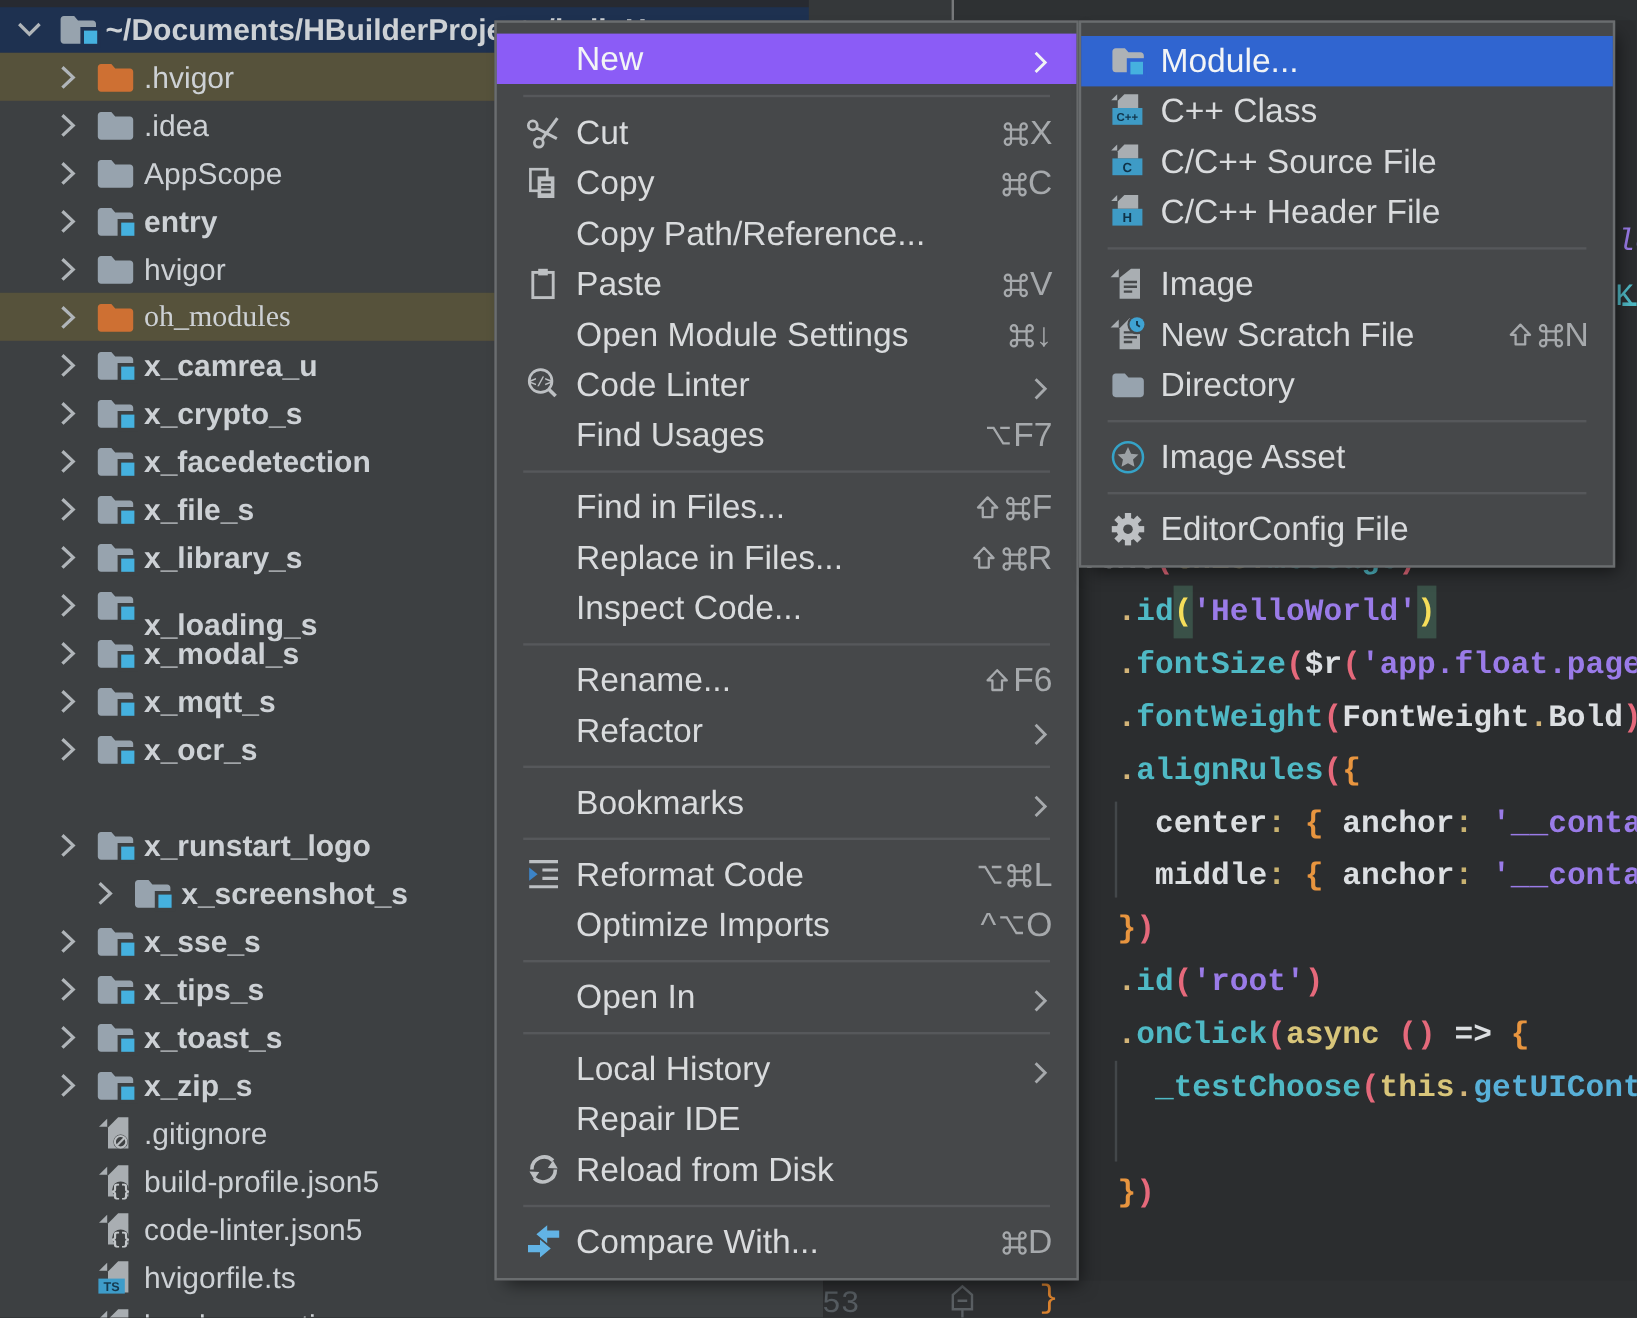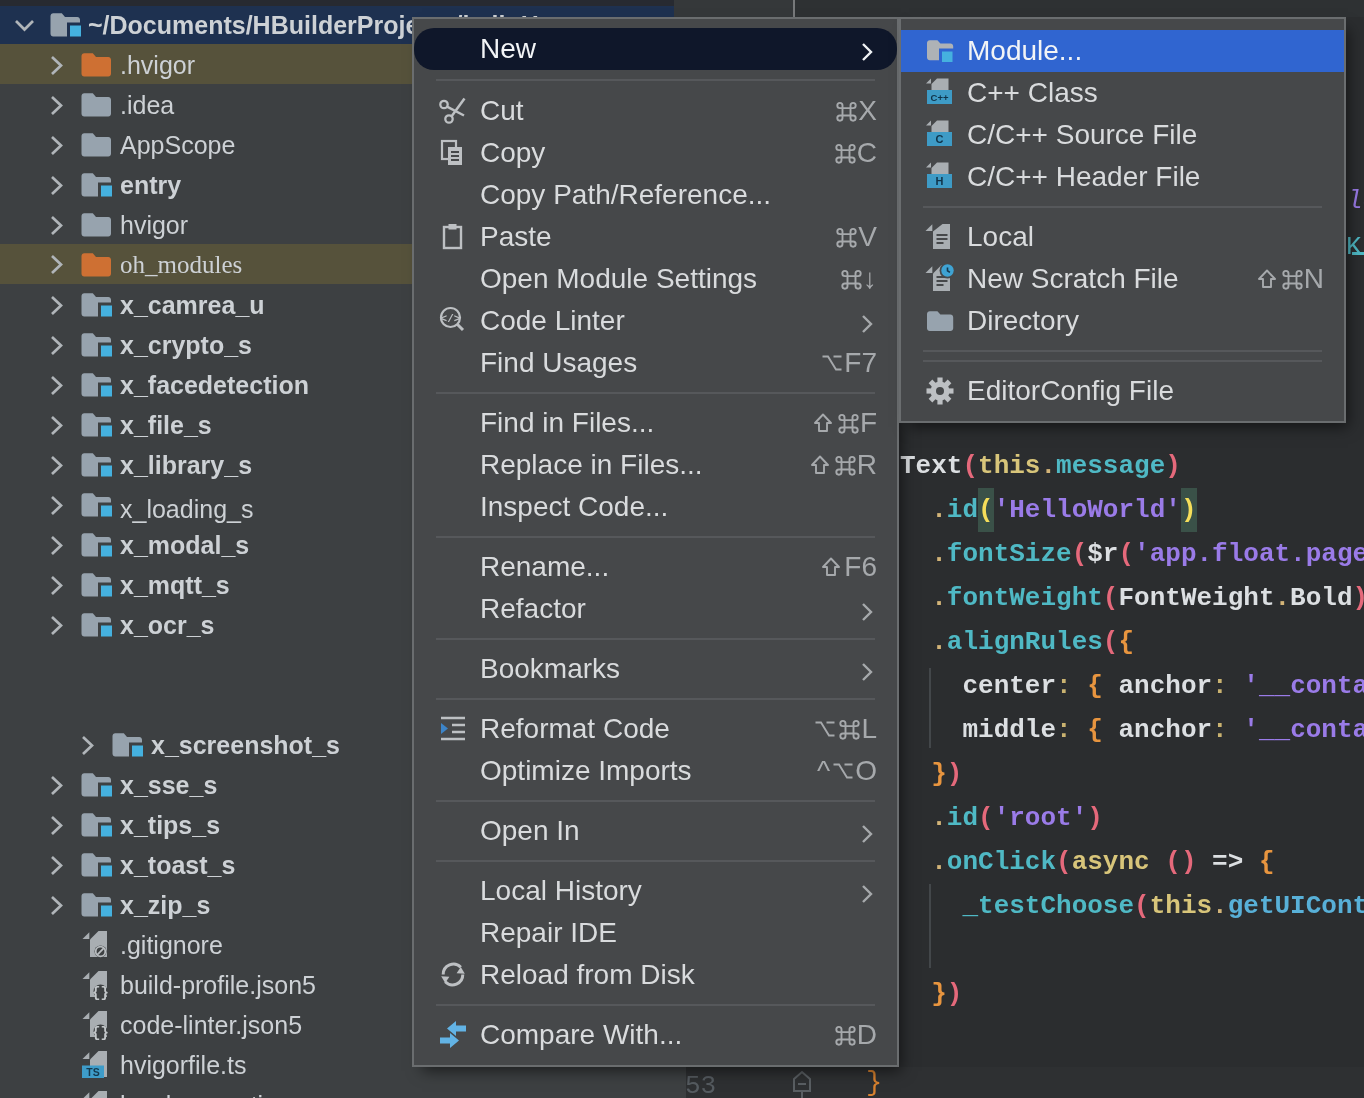--- a/index.html
+++ b/index.html
@@ -147,21 +147,21 @@
       <span style="position:absolute;left:120px;top:7px;font-weight:bold;white-space:nowrap">x_library_s</span>
     </div>
 <div style="position:absolute;left:0;top:484px;width:686px;height:40px;">
       <span style="position:absolute;left:47px;top:9px"><svg width="20" height="22" viewBox="0 0 20 22" style="">
           <polyline points="5,3 14,11.5 5,20" fill="none" stroke="#b0b5b9" stroke-width="2.7"></polyline>
         </svg></span>
       <span style="position:absolute;left:80px;top:4px"><svg width="35" height="32" viewBox="0 0 35 32" style="">
           <path d="M1.5 8 c0-1.5 1.2-2.7 2.7-2.7 h8.6 l3.2 3.7 h12.3 c1.5 0 2.7 1.2 2.7 2.7 v14 c0 1.5-1.2 2.7-2.7 2.7 H4.2 c-1.5 0-2.7-1.2-2.7-2.7 Z" fill="#97a3ae"></path>
           <rect x="19.5" y="16" width="14" height="14" fill="#45b1df" stroke="#3d4042" stroke-width="3"></rect>
         </svg></span>
-      <span style="position:absolute;left:120px;top:11px;font-weight:normal;white-space:nowrap">x_loading_s</span>
+      <span style="position:absolute;left:120px;top:23px;font-weight:bold;white-space:nowrap">x_loading_s</span>
     </div>
 <div style="position:absolute;left:0;top:524px;width:686px;height:40px;">
       <span style="position:absolute;left:47px;top:9px"><svg width="20" height="22" viewBox="0 0 20 22" style="">
           <polyline points="5,3 14,11.5 5,20" fill="none" stroke="#b0b5b9" stroke-width="2.7"></polyline>
         </svg></span>
       <span style="position:absolute;left:80px;top:4px"><svg width="35" height="32" viewBox="0 0 35 32" style="">
           <path d="M1.5 8 c0-1.5 1.2-2.7 2.7-2.7 h8.6 l3.2 3.7 h12.3 c1.5 0 2.7 1.2 2.7 2.7 v14 c0 1.5-1.2 2.7-2.7 2.7 H4.2 c-1.5 0-2.7-1.2-2.7-2.7 Z" fill="#97a3ae"></path>
           <rect x="19.5" y="16" width="14" height="14" fill="#45b1df" stroke="#3d4042" stroke-width="3"></rect>
         </svg></span>
       <span style="position:absolute;left:120px;top:7px;font-weight:bold;white-space:nowrap">x_modal_s</span>
@@ -178,20 +178,30 @@
     </div>
 <div style="position:absolute;left:0;top:604px;width:686px;height:40px;">
       <span style="position:absolute;left:47px;top:9px"><svg width="20" height="22" viewBox="0 0 20 22" style="">
           <polyline points="5,3 14,11.5 5,20" fill="none" stroke="#b0b5b9" stroke-width="2.7"></polyline>
         </svg></span>
       <span style="position:absolute;left:80px;top:4px"><svg width="35" height="32" viewBox="0 0 35 32" style="">
           <path d="M1.5 8 c0-1.5 1.2-2.7 2.7-2.7 h8.6 l3.2 3.7 h12.3 c1.5 0 2.7 1.2 2.7 2.7 v14 c0 1.5-1.2 2.7-2.7 2.7 H4.2 c-1.5 0-2.7-1.2-2.7-2.7 Z" fill="#97a3ae"></path>
           <rect x="19.5" y="16" width="14" height="14" fill="#45b1df" stroke="#3d4042" stroke-width="3"></rect>
         </svg></span>
       <span style="position:absolute;left:120px;top:7px;font-weight:bold;white-space:nowrap">x_ocr_s</span>
+    </div>
+<div style="position:absolute;left:0;top:684px;width:686px;height:40px;">
+      <span style="position:absolute;left:47px;top:9px"><svg width="20" height="22" viewBox="0 0 20 22" style="">
+          <polyline points="5,3 14,11.5 5,20" fill="none" stroke="#b0b5b9" stroke-width="2.7"></polyline>
+        </svg></span>
+      <span style="position:absolute;left:80px;top:4px"><svg width="35" height="32" viewBox="0 0 35 32" style="">
+          <path d="M1.5 8 c0-1.5 1.2-2.7 2.7-2.7 h8.6 l3.2 3.7 h12.3 c1.5 0 2.7 1.2 2.7 2.7 v14 c0 1.5-1.2 2.7-2.7 2.7 H4.2 c-1.5 0-2.7-1.2-2.7-2.7 Z" fill="#97a3ae"></path>
+          <rect x="19.5" y="16" width="14" height="14" fill="#45b1df" stroke="#3d4042" stroke-width="3"></rect>
+        </svg></span>
+      <span style="position:absolute;left:120px;top:7px;font-weight:bold;white-space:nowrap">x_runstart_logo</span>
     </div>
 <div style="position:absolute;left:0;top:724px;width:686px;height:40px;margin-left:31px;">
       <span style="position:absolute;left:47px;top:9px"><svg width="20" height="22" viewBox="0 0 20 22" style="">
           <polyline points="5,3 14,11.5 5,20" fill="none" stroke="#b0b5b9" stroke-width="2.7"></polyline>
         </svg></span>
       <span style="position:absolute;left:80px;top:4px"><svg width="35" height="32" viewBox="0 0 35 32" style="">
           <path d="M1.5 8 c0-1.5 1.2-2.7 2.7-2.7 h8.6 l3.2 3.7 h12.3 c1.5 0 2.7 1.2 2.7 2.7 v14 c0 1.5-1.2 2.7-2.7 2.7 H4.2 c-1.5 0-2.7-1.2-2.7-2.7 Z" fill="#97a3ae"></path>
           <rect x="19.5" y="16" width="14" height="14" fill="#45b1df" stroke="#3d4042" stroke-width="3"></rect>
         </svg></span>
       <span style="position:absolute;left:120px;top:7px;font-weight:bold;white-space:nowrap">x_screenshot_s</span>
@@ -312,21 +322,21 @@
 <div style="position:absolute;left:686px;top:1067px;width:678px;height:31px;background:#2e3032"></div>
 <div style="position:absolute;left:685px;top:1071px;font-family:'Liberation Mono',monospace;font-size:26px;color:#565c61">53</div>
 <div style="position:absolute;left:784px;top:1069px"><svg width="36" height="30" viewBox="0 0 36 30" style="">
       <path d="M10 10 L18 3 L26 10 V22 H10 Z" fill="none" stroke="#5a5f63" stroke-width="2"></path>
       <line x1="14" y1="15" x2="22" y2="15" stroke="#5a5f63" stroke-width="2"></line>
       <line x1="18" y1="22" x2="18" y2="30" stroke="#5a5f63" stroke-width="2"></line>
     </svg></div>
 <div style="position:absolute;left:866px;top:1068px;font-family:'Liberation Mono',monospace;font-size:27px;color:#d9822f">}</div>
 
 <div id="menu1">
-    <div class="mrow" style="background:#0f172a;color:#f2f4f6;border-radius:20px;">
+    <div class="mrow" style="background:#8b5cf6;color:#f2f4f6;">
       <span class="mic"></span>
       <span>New</span>
       <span class="mar"><svg width="20" height="26" viewBox="0 0 20 26" style="vertical-align:-7px">
           <polyline points="6,5 14,13 6,21" fill="none" stroke="#f0f3f5" stroke-width="2.4"></polyline>
         </svg></span>
     </div>
     <div class="msep" style="margin:9px 22px"></div>
     <div class="mrow" style="">
       <span class="mic">
         <svg width="34" height="34" viewBox="0 0 34 34" style="">
@@ -591,21 +601,21 @@
     </div>
     <div class="msep"></div>
     <div class="mrow" style="">
       <span class="mic">
         <svg width="34" height="34" viewBox="0 0 34 34" style="">
           <path d="M19.5 4 H27 V29 H10 V11.5 Z" fill="#a9aeb2"></path>
           <path d="M2.5 11 L9.3 4.2 V11 Z" fill="#a9aeb2"></path>
           <path d="M13.5 15 h11 M13.5 19 h11 M13.5 23 h7" stroke="#46484a" stroke-width="2" fill="none"></path>
         </svg>
       </span>
-      <span>Local</span>
+      <span>Image</span>
     </div>
     <div class="mrow" style="">
       <span class="mic">
         <svg width="34" height="34" viewBox="0 0 34 34" style="">
           <path d="M18.5 3 H27 V29 H10 V11.5 Z" fill="#a9aeb2"></path>
           <path d="M2.5 11 L9.3 4.2 V11 Z" fill="#a9aeb2"></path>
           <path d="M13.5 15 h11 M13.5 19 h11 M13.5 23 h7" stroke="#46484a" stroke-width="2" fill="none"></path>
           <circle cx="24.5" cy="8.5" r="8" fill="#46484a"></circle>
           <circle cx="24.5" cy="8.5" r="6.2" fill="#3fa3d3"></circle>
           <path d="M24.5 5.5 v3.2 l2.4 1.6" stroke="#14384e" stroke-width="1.6" fill="none"></path>
@@ -624,20 +634,29 @@
     </div>
     <div class="mrow" style="">
       <span class="mic">
         <svg width="34" height="34" viewBox="0 0 34 34" style="">
           <path d="M4 10 c0-1.6 1.2-2.8 2.8-2.8 h7.6 l3 3.4 h10 c1.6 0 2.8 1.2 2.8 2.8 v10.8 c0 1.6-1.2 2.8-2.8 2.8 H6.8 c-1.6 0-2.8-1.2-2.8-2.8 Z" fill="#97a3ae"></path>
         </svg>
       </span>
       <span>Directory</span>
     </div>
     <div class="msep"></div>
+    <div class="mrow" style="">
+      <span class="mic">
+        <svg width="34" height="34" viewBox="0 0 34 34" style="">
+          <circle cx="17" cy="17" r="12.5" fill="none" stroke="#35a3c8" stroke-width="2.1"></circle>
+<path d="M17 8.5 l2.6 5.6 6.1.7 -4.5 4.2 1.2 6 -5.4-3 -5.4 3 1.2-6 -4.5-4.2 6.1-.7 Z" fill="#9ca1a5"></path>
+        </svg>
+      </span>
+      <span>Image Asset</span>
+    </div>
     <div class="msep"></div>
     <div class="mrow" style="">
       <span class="mic">
         <svg width="34" height="34" viewBox="0 0 34 34" style="">
           <g transform="translate(17,17)">
             <g fill="#bdc0c3">
 <rect x="-2.6" y="-13.5" width="5.2" height="27"></rect>
               <rect x="-2.6" y="-13.5" width="5.2" height="27" transform="rotate(45)"></rect>
 <rect x="-2.6" y="-13.5" width="5.2" height="27" transform="rotate(90)"></rect>
               <rect x="-2.6" y="-13.5" width="5.2" height="27" transform="rotate(135)"></rect>

